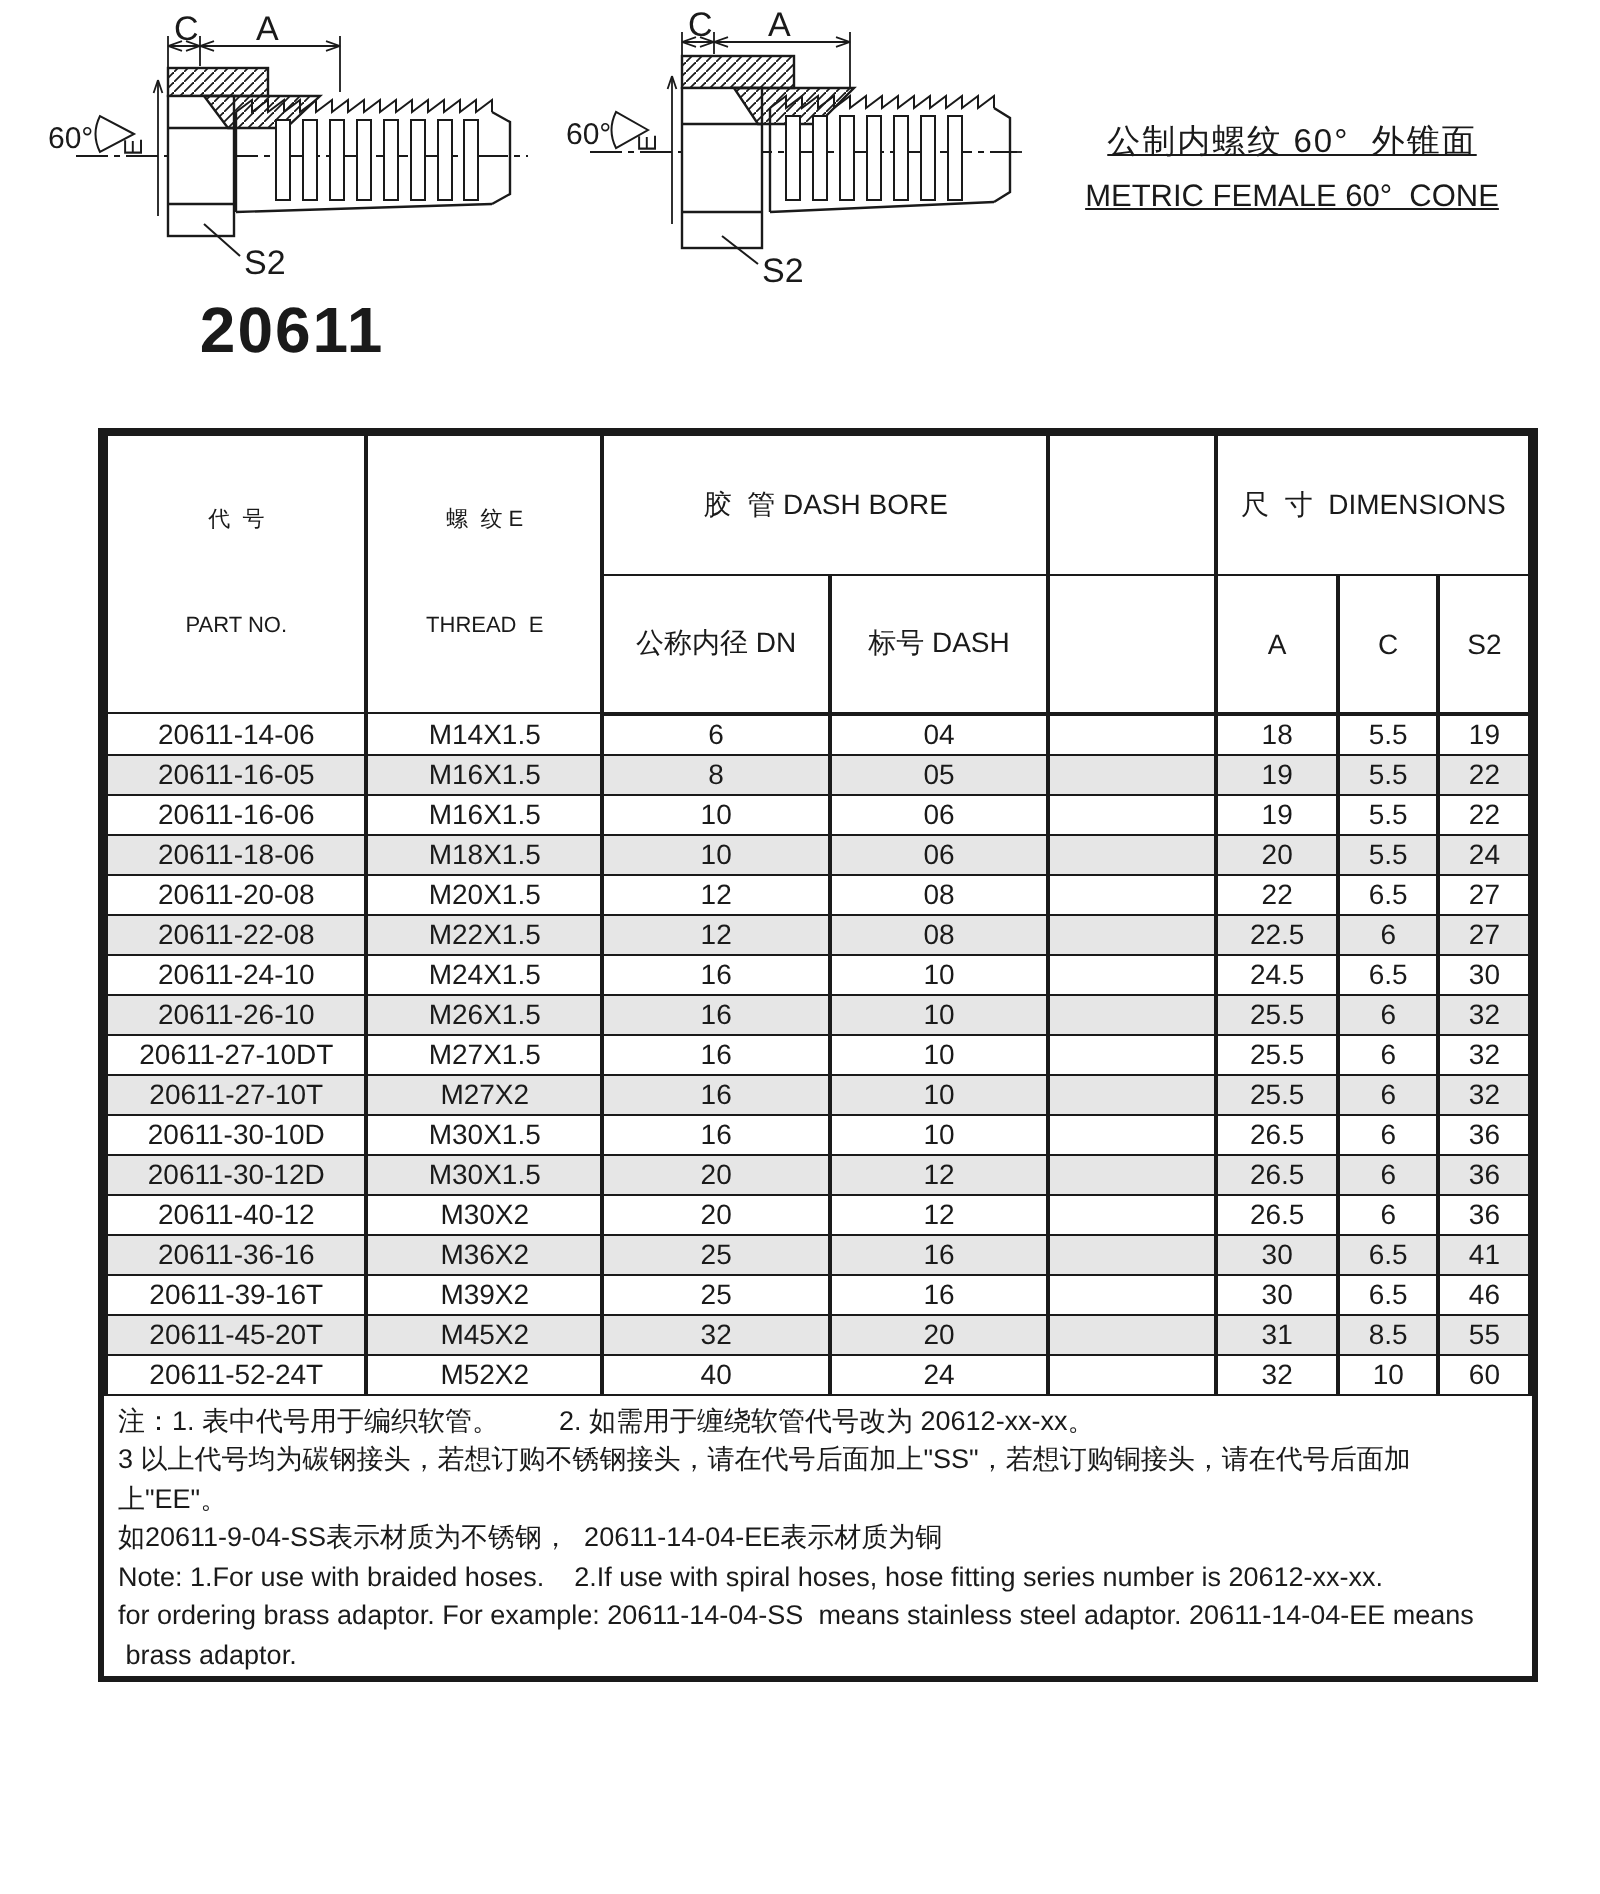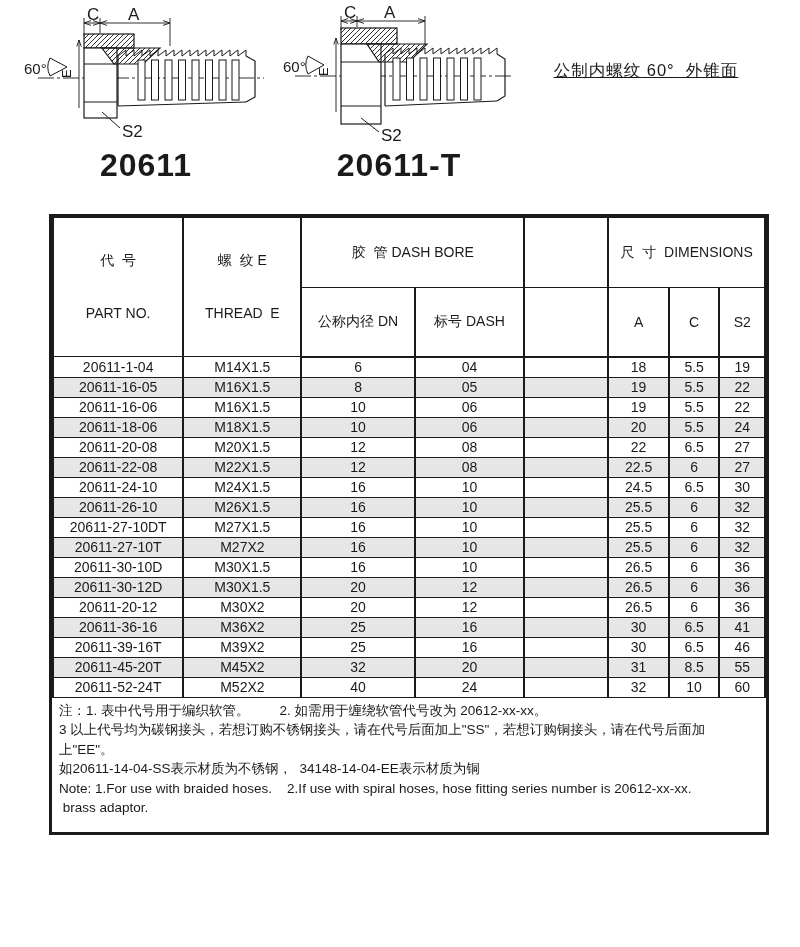--- a/index.html
+++ b/index.html
@@ -26,23 +26,23 @@
   table.spec{border-collapse:collapse;table-layout:fixed;width:100%;}
   table.spec th,table.spec td{
     border:2px solid #1a1a1a;border-top-width:1px;border-bottom-width:1px;
     padding:0;text-align:center;vertical-align:middle;
     font-size:14px;font-weight:400;white-space:pre;overflow:hidden;
   }
   table.spec thead th{height:21px;}
   table.spec thead tr.sub th{height:20px;border-bottom-width:2px;}
   table.spec td{height:19px;}
   table.spec tr.shade td{background:#e6e6e6;}
-  .hdr-two-line{line-height:21px;font-size:14px;}
-
-  .notes{padding:3px 7px 14px 7px;font-size:13.5px;line-height:19.5px;}
+  .hdr-two-line{line-height:21px;font-size:11px;}
+
+  .notes{padding:3px 7px 1px 7px;font-size:13.5px;line-height:19.5px;}
   .note-line{white-space:pre-wrap;}
 </style>
 </head>
 <body>
 
 <div class="drawing drawing-left">
   <svg width="248" height="138" viewBox="0 0 248 138">
     <defs>
       <pattern id="h1" patternUnits="userSpaceOnUse" width="5" height="5">
         <path d="M0,5 L5,0" stroke="#1a1a1a" stroke-width="0.9" fill="none"></path>
@@ -137,25 +137,25 @@
         <rect x="191" y="52" width="7" height="42" fill="#fff"></rect>
       </g>
       <path d="M78,112 L96,126" stroke-width="1"></path>
     </g>
     <text class="svg-label" x="61" y="12" font-size="17">C</text>
     <text class="svg-label" x="101" y="12" font-size="17">A</text>
     <text class="svg-label" x="0" y="66" font-size="15">60°</text>
     <text class="svg-label" x="45" y="70" font-size="13" transform="rotate(-90 45 70)">E</text>
     <text class="svg-label" x="98" y="135" font-size="17">S2</text>
   </svg>
-  <div class="caption">20611-T</div>
 </div>
 
 <div class="title-block">
   <div class="title-zh">公制内螺纹 60°  外锥面</div>
+  <div class="title-en">METRIC FEMALE 60°  CONE</div>
 </div>
 
 <div class="table-frame">
   <table class="spec">
     <colgroup>
       <col style="width:18.3%">
         <col style="width:16.6%">
         <col style="width:15.9%">
         <col style="width:15.4%">
       <col style="width:11.8%">
@@ -181,21 +181,21 @@
         <th>公称内径 DN</th>
         <th>标号 DASH</th>
         <th></th>
         <th>A</th>
         <th>C</th>
         <th>S2</th>
       </tr>
     </thead>
     <tbody>
         <tr>
-          <td>20611-1-04</td>
+          <td>20611-14-06</td>
           <td>M14X1.5</td>
           <td>6</td>
           <td>04</td>
           <td></td>
           <td>18</td>
           <td>5.5</td>
           <td>19</td>
         </tr>
         <tr class="shade">
           <td>20611-16-05</td>
@@ -301,21 +301,21 @@
           <td>20611-30-12D</td>
           <td>M30X1.5</td>
           <td>20</td>
           <td>12</td>
           <td></td>
           <td>26.5</td>
           <td>6</td>
           <td>36</td>
         </tr>
         <tr>
-          <td>20611-20-12</td>
+          <td>20611-40-12</td>
           <td>M30X2</td>
           <td>20</td>
           <td>12</td>
           <td></td>
           <td>26.5</td>
           <td>6</td>
           <td>36</td>
         </tr>
         <tr class="shade">
           <td>20611-36-16</td>
@@ -355,17 +355,18 @@
           <td></td>
           <td>32</td>
           <td>10</td>
           <td>60</td>
         </tr>
       </tbody>
   </table>
   <div class="notes">
       <div class="note-line">注：1. 表中代号用于编织软管。        2. 如需用于缠绕软管代号改为 20612-xx-xx。</div>
       <div class="note-line">3 以上代号均为碳钢接头，若想订购不锈钢接头，请在代号后面加上"SS"，若想订购铜接头，请在代号后面加上"EE"。</div>
-      <div class="note-line">如20611-14-04-SS表示材质为不锈钢，  34148-14-04-EE表示材质为铜</div>
+      <div class="note-line">如20611-9-04-SS表示材质为不锈钢，  20611-14-04-EE表示材质为铜</div>
       <div class="note-line">Note: 1.For use with braided hoses.    2.If use with spiral hoses, hose fitting series number is 20612-xx-xx.</div>
+      <div class="note-line">for ordering brass adaptor. For example: 20611-14-04-SS  means stainless steel adaptor. 20611-14-04-EE means</div>
       <div class="note-line"> brass adaptor.</div>
     </div>
 </div>
 
 </body></html>

